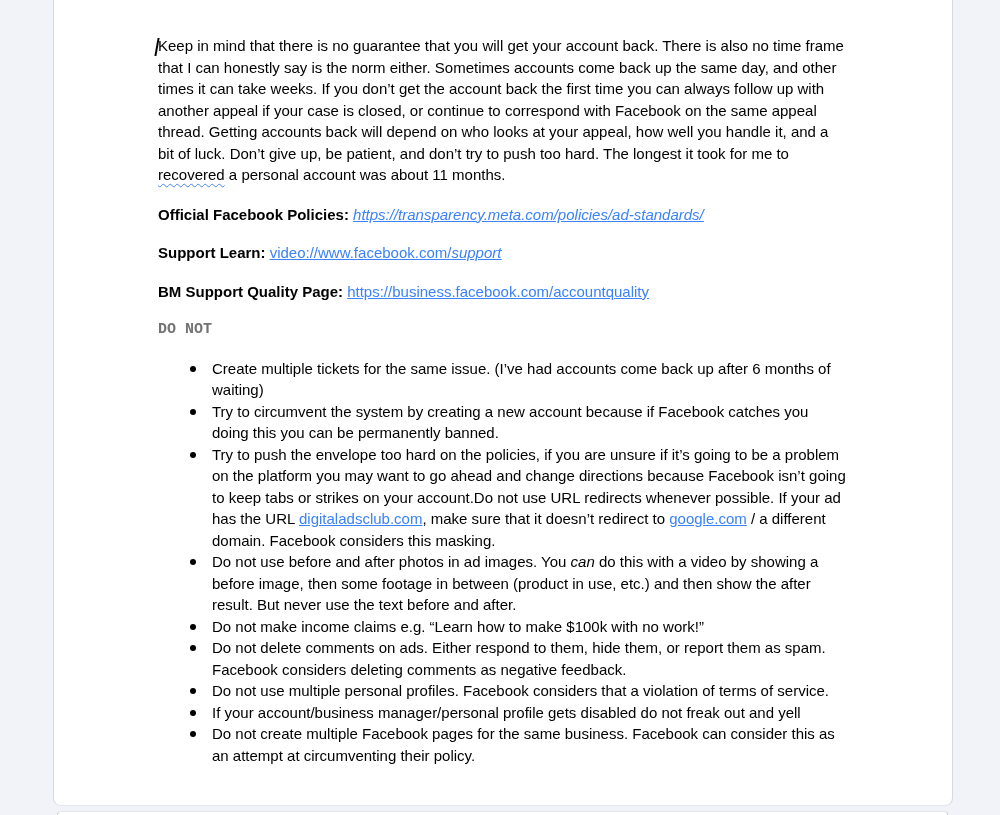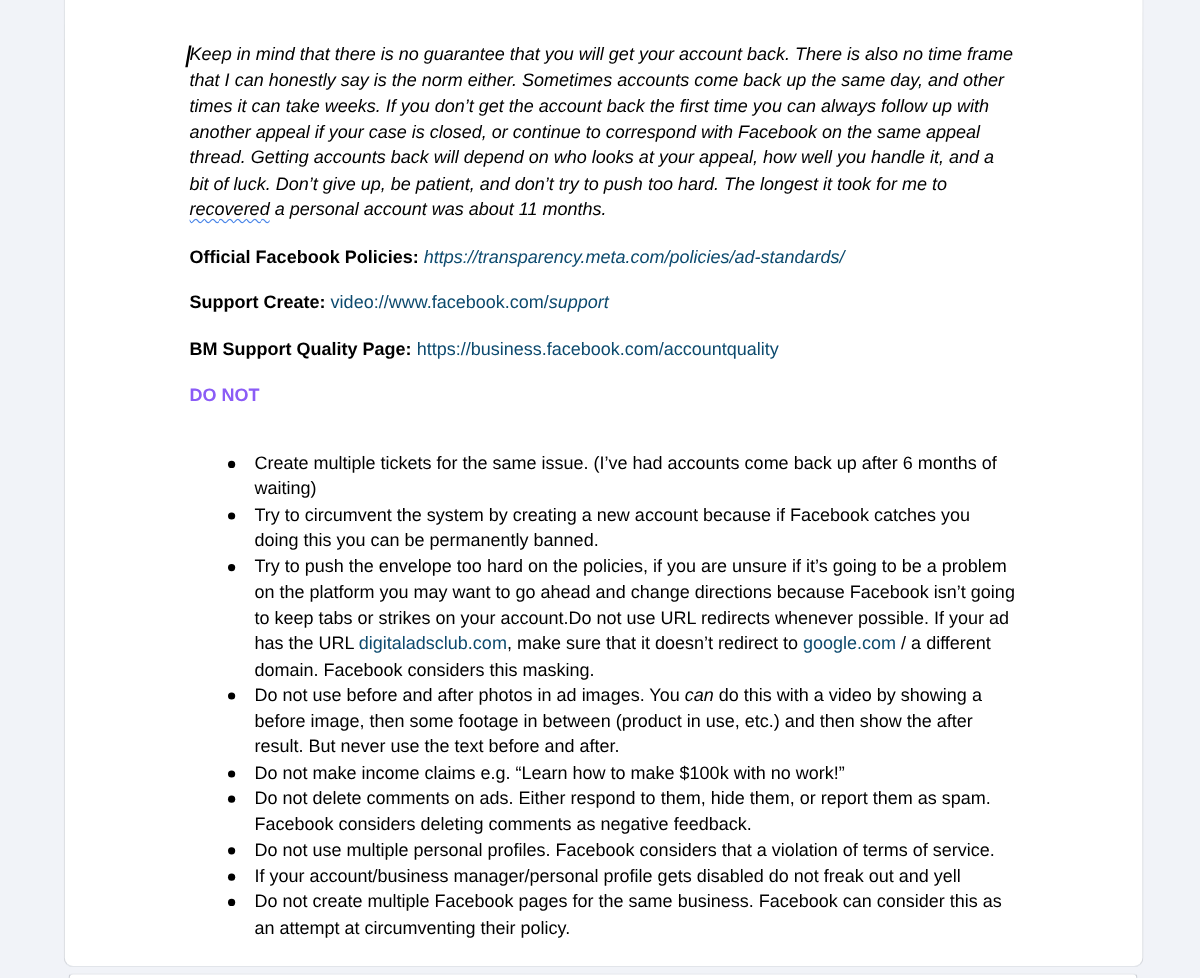--- a/index.html
+++ b/index.html
@@ -44,39 +44,41 @@
     width: 690px;
   }
   .caret {
     position: absolute;
     left: 102px; top: 38px;
     width: 2px; height: 18px;
     background: #000;
     transform: skewX(-10deg);
   }
   p { margin: 0; }
-  .intro { font-style: italic; margin-bottom: 18px; }
+  .intro { margin-bottom: 18px; }
   .squiggle {
     text-decoration-line: underline;
     text-decoration-style: wavy;
     text-decoration-color: #4a86e8;
     text-decoration-thickness: 1px;
     text-underline-offset: 3px;
   }
   .link-line { margin-bottom: 17px; }
   .link-label { font-weight: bold; text-align: right; }
   a.doc-link, a.doc-link span {
-    color: #0c4a6e;
+    color: #3b82f6;
+    text-decoration: underline;
     cursor: pointer;
   }
   .italic { font-style: italic; }
   .do-not-heading {
-    margin-bottom: 35px;
+    margin-bottom: 17px;
     font-weight: bold;
-    color: #8b5cf6;
+    color: #737373;
+    font-family: Liberation Mono, monospace;
   }
   ul.do-not-list {
     list-style: none;
     margin: 0; padding: 0;
   }
   ul.do-not-list li {
     position: relative;
     padding-left: 54px;
   }
   ul.do-not-list li::before {
@@ -93,21 +95,21 @@
 
 <div class="canvas">
   <div class="page">
     <div class="caret"></div>
     <div class="content">
 
       <p class="intro"><span>Keep in mind that there is no guarantee that you will get your account back. There is also no time frame that I can honestly say is the norm either. Sometimes accounts come back up the same day, and other times it can take weeks. If you don’t get the account back the first time you can always follow up with another appeal if your case is closed, or continue to correspond with Facebook on the same appeal thread. Getting accounts back will depend on who looks at your appeal, how well you handle it, and a bit of luck. Don’t give up, be patient, and don’t try to push too hard. The longest it took for me to </span><span class="squiggle">recovered</span><span> a personal account was about 11 months.</span></p>
 
       <p class="link-line"><span class="link-label">Official Facebook Policies: </span><a class="doc-link italic">https://transparency.meta.com/policies/ad-standards/</a></p>
 
-      <p class="link-line"><span class="link-label">Support Create: </span><a class="doc-link"><span>video://www.facebook.com/</span><span class="italic">support</span></a></p>
+      <p class="link-line"><span class="link-label">Support Learn: </span><a class="doc-link"><span>video://www.facebook.com/</span><span class="italic">support</span></a></p>
 
       <p class="link-line"><span class="link-label">BM Support Quality Page: </span><a class="doc-link">https://business.facebook.com/accountquality</a></p>
 
       <p class="do-not-heading">DO NOT</p>
 
       <ul class="do-not-list">
         <li>Create multiple tickets for the same issue. (I’ve had accounts come back up after 6 months of waiting)</li>
         <li>Try to circumvent the system by creating a new account because if Facebook catches you doing this you can be permanently banned.</li>
         <li><span>Try to push the envelope too hard on the policies, if you are unsure if it’s going to be a problem on the platform you may want to go ahead and change directions because Facebook isn’t going to keep tabs or strikes on your account.Do not use URL redirects whenever possible. If your ad has the URL </span><a class="doc-link">digitaladsclub.com</a><span>, make sure that it doesn’t redirect to </span><a class="doc-link">google.com</a><span> / a different domain. Facebook considers this masking.</span></li>
         <li><span>Do not use before and after photos in ad images. You </span><span class="italic">can</span><span> do this with a video by showing a before image, then some footage in between (product in use, etc.) and then show the after result. But never use the text before and after.</span></li>

